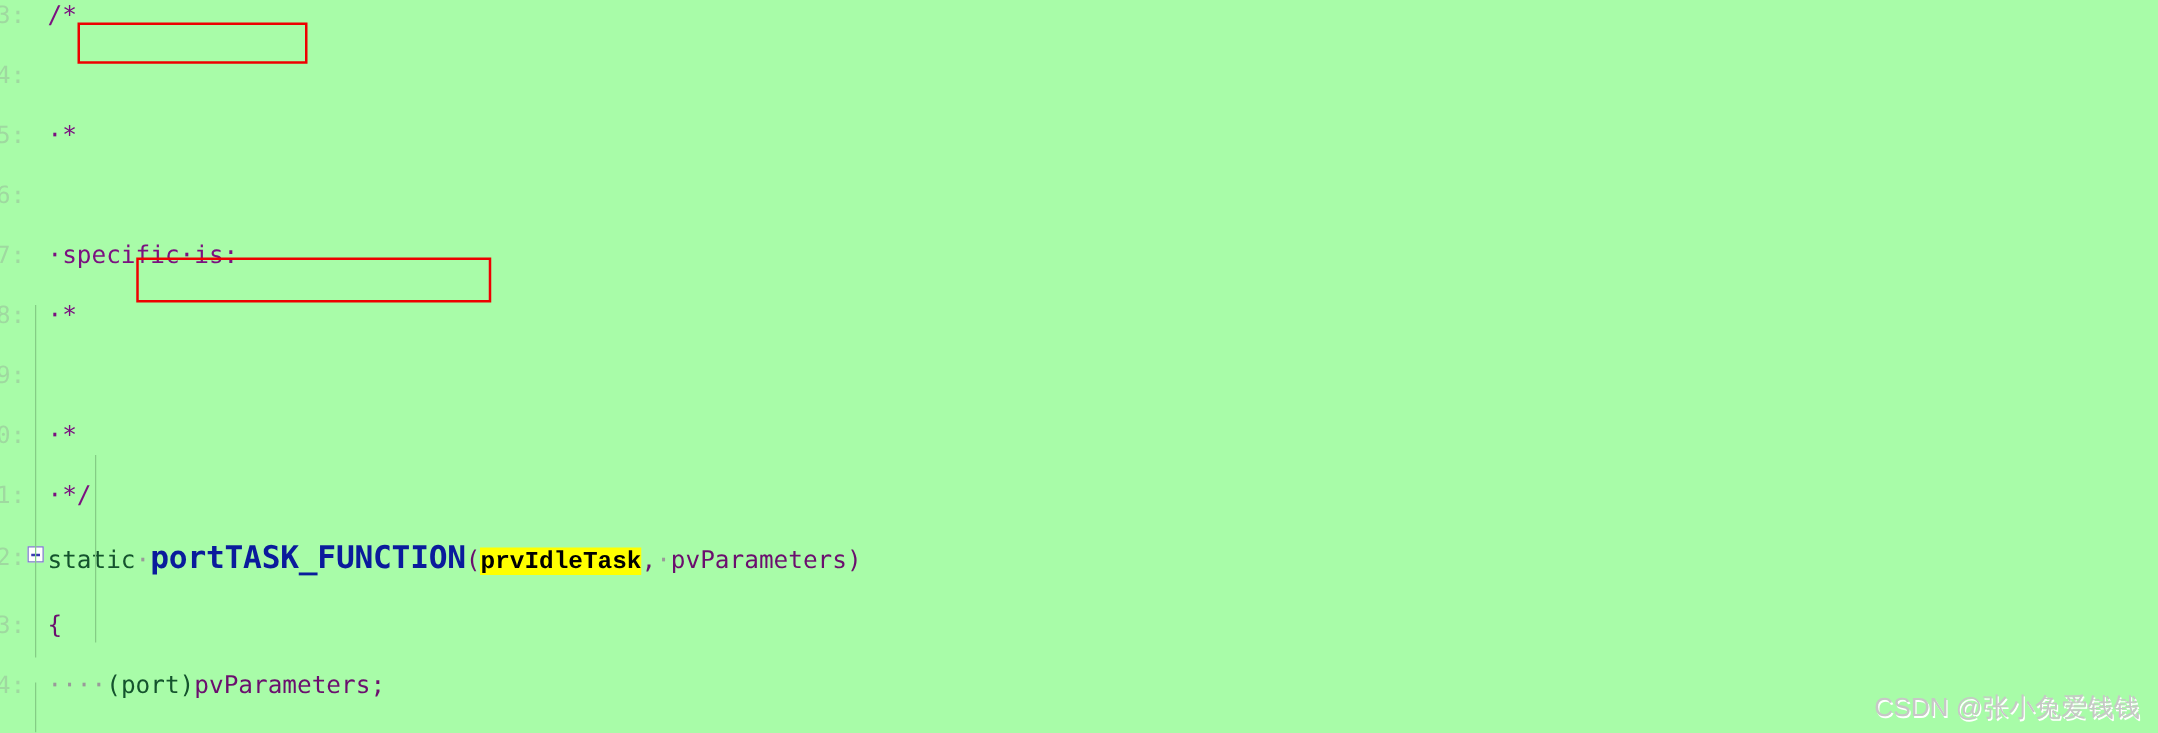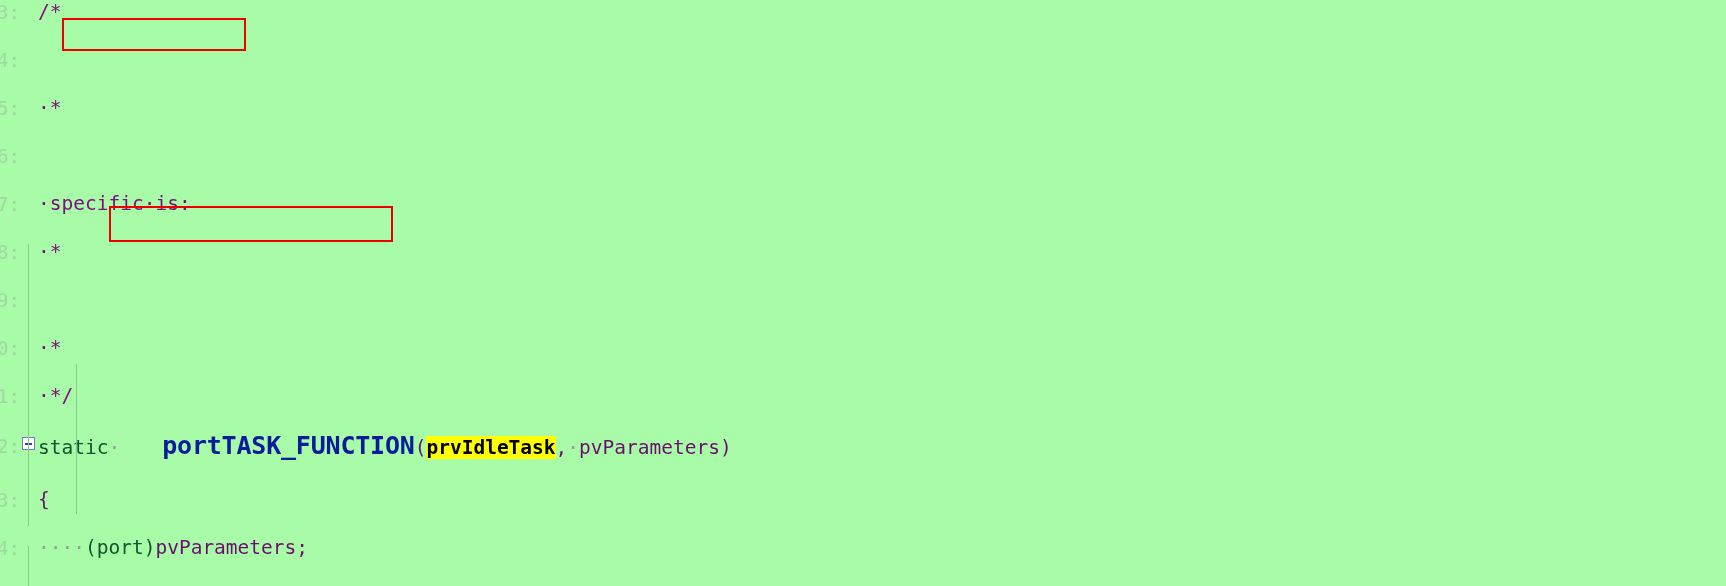--- a/index.html
+++ b/index.html
@@ -98,29 +98,29 @@
     top: 206px;
     width: 284px;
     height: 36px;
   }
 
   
   .hl-yellow {
     background: #ffff00;
     color: #000000;
     font-weight: bold;
+    font-family: Liberation Mono, monospace;
   }
 
   
   .big-kw {
     color: #0a1b9c;
     font-weight: bold;
     font-size: 25px;
     letter-spacing: -0.2px;
-    margin-left: 42px;
   }
 
   
   .vguide {
     position: absolute;
     border-left: 1px solid #84cd85;
     width: 0;
   }
 
   #watermark {
@@ -206,14 +206,15 @@
 
   </div>
 
   <div class="vguide" style="left:28px; top:244px; height:282px;"></div>
   <div class="vguide" style="left:76px; top:364px; height:150px;"></div>
   <div class="vguide" style="left:28px; top:546px; height:40px;"></div>
 
   <div class="annot-box" id="box-idle-task"></div>
   <div class="annot-box" id="box-porttask"></div>
 
+  <div id="watermark">CSDN @张小兔爱钱钱</div>
 
 </div>
 
 </body></html>

